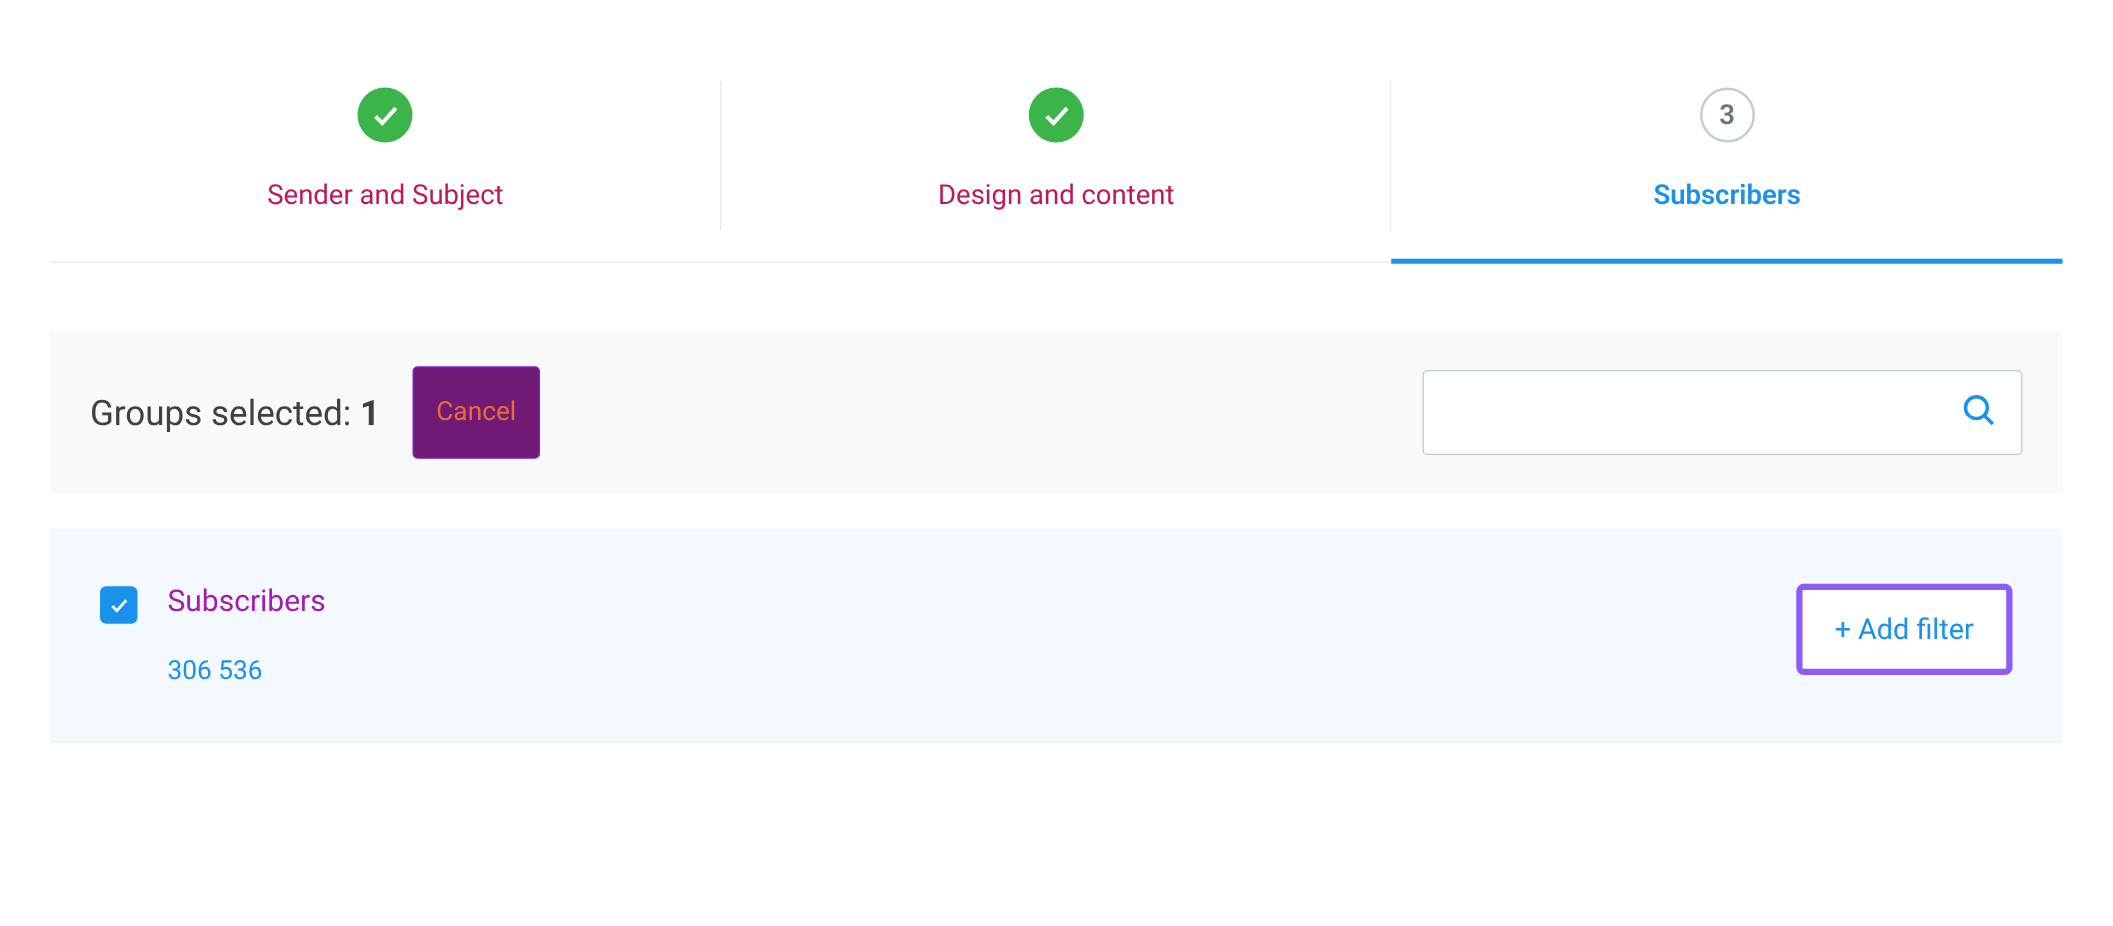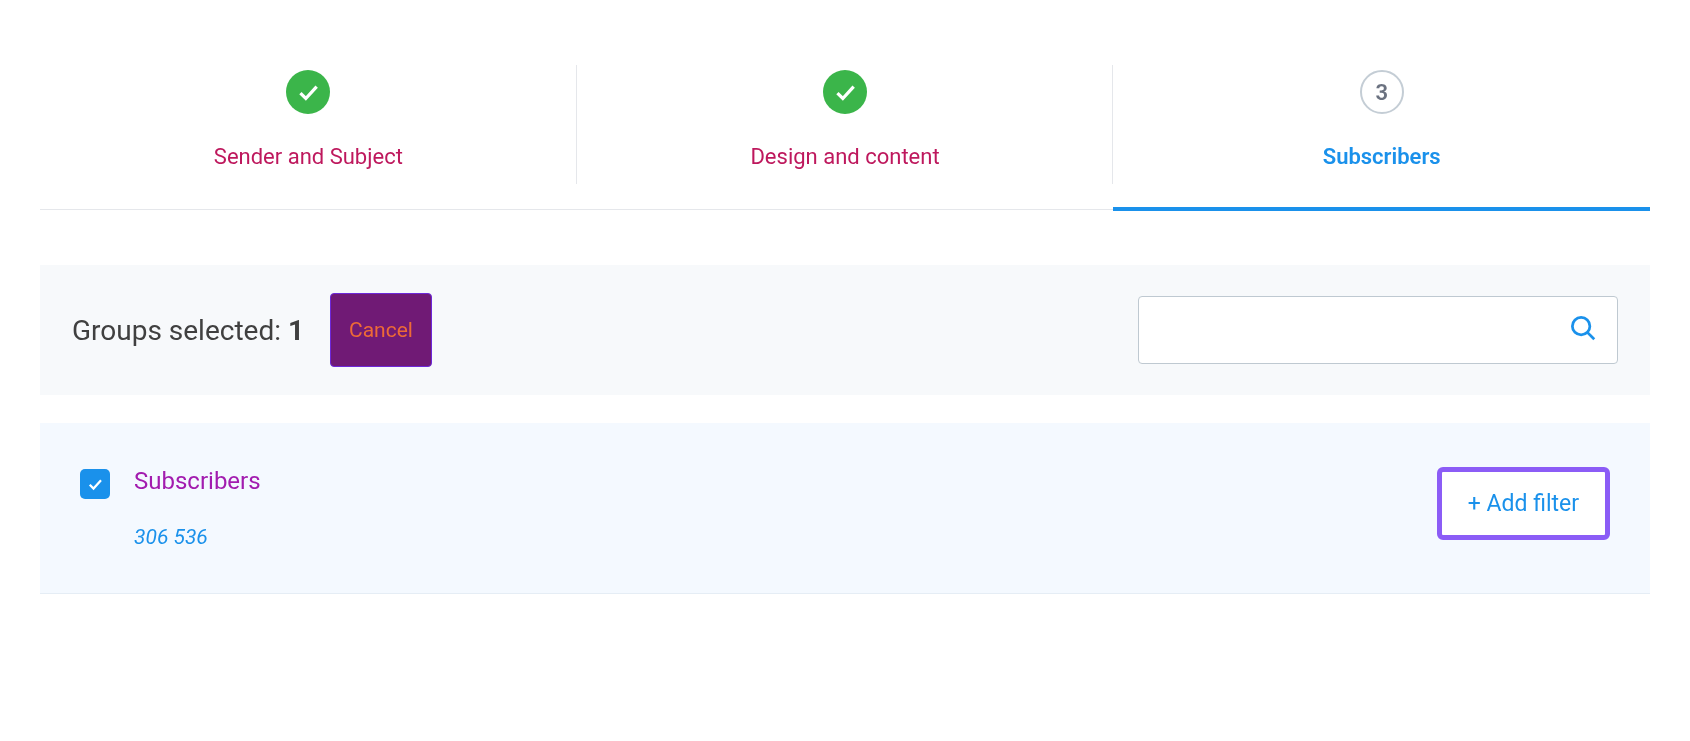--- a/index.html
+++ b/index.html
@@ -182,21 +182,20 @@
       gap: 30px;
     }
     .group-name {
       font-size: 24px;
       color: #a21caf;
       cursor: pointer;
     }
     .group-count {
       font-size: 21px;
       color: #1a91eb;
-      font-style: italic;
     }
     .add-filter-btn {
       border: 5px solid #8b5cf6;
       background: #ffffff;
       color: #1a91eb;
       font-size: 23px;
       padding: 18px 26px;
       border-radius: 6px;
       cursor: pointer;
       font-family: inherit;

